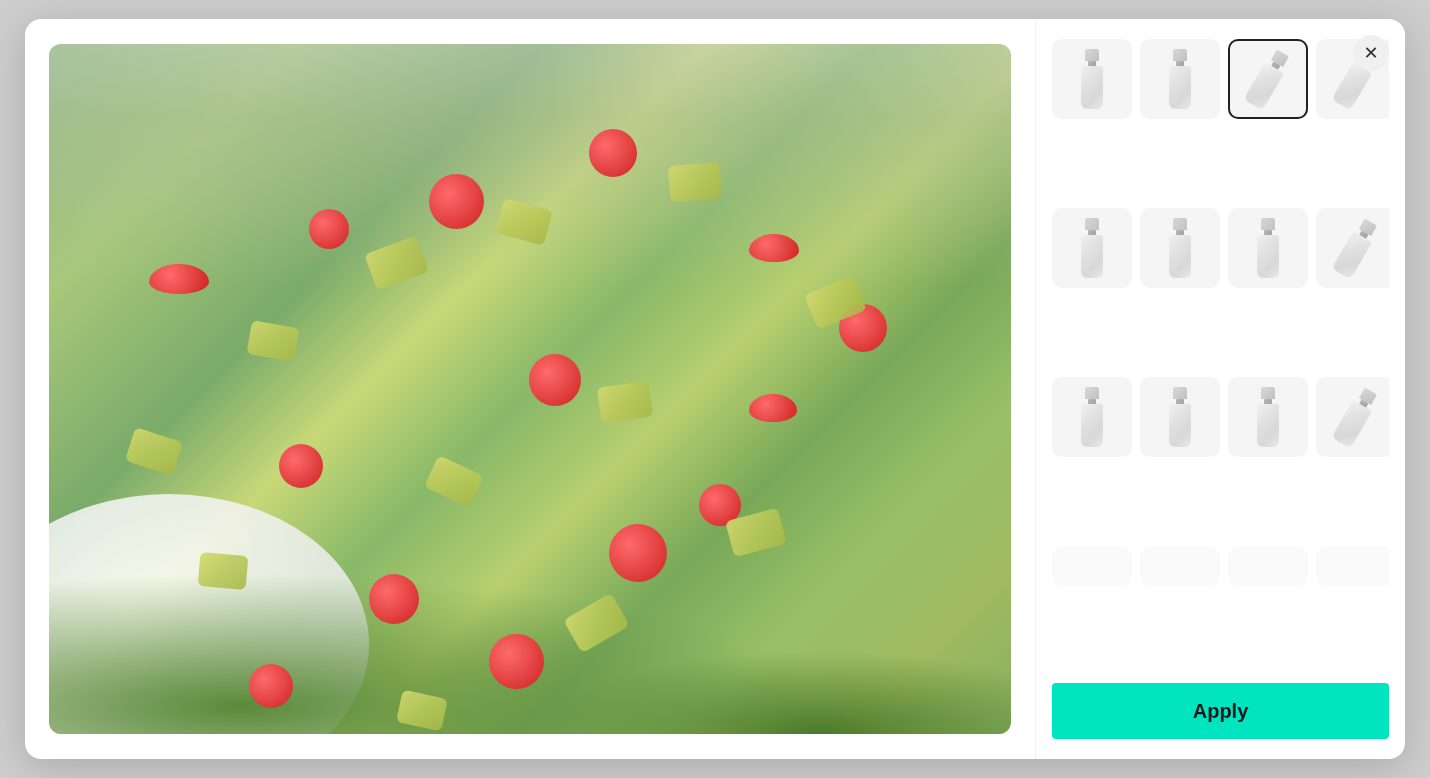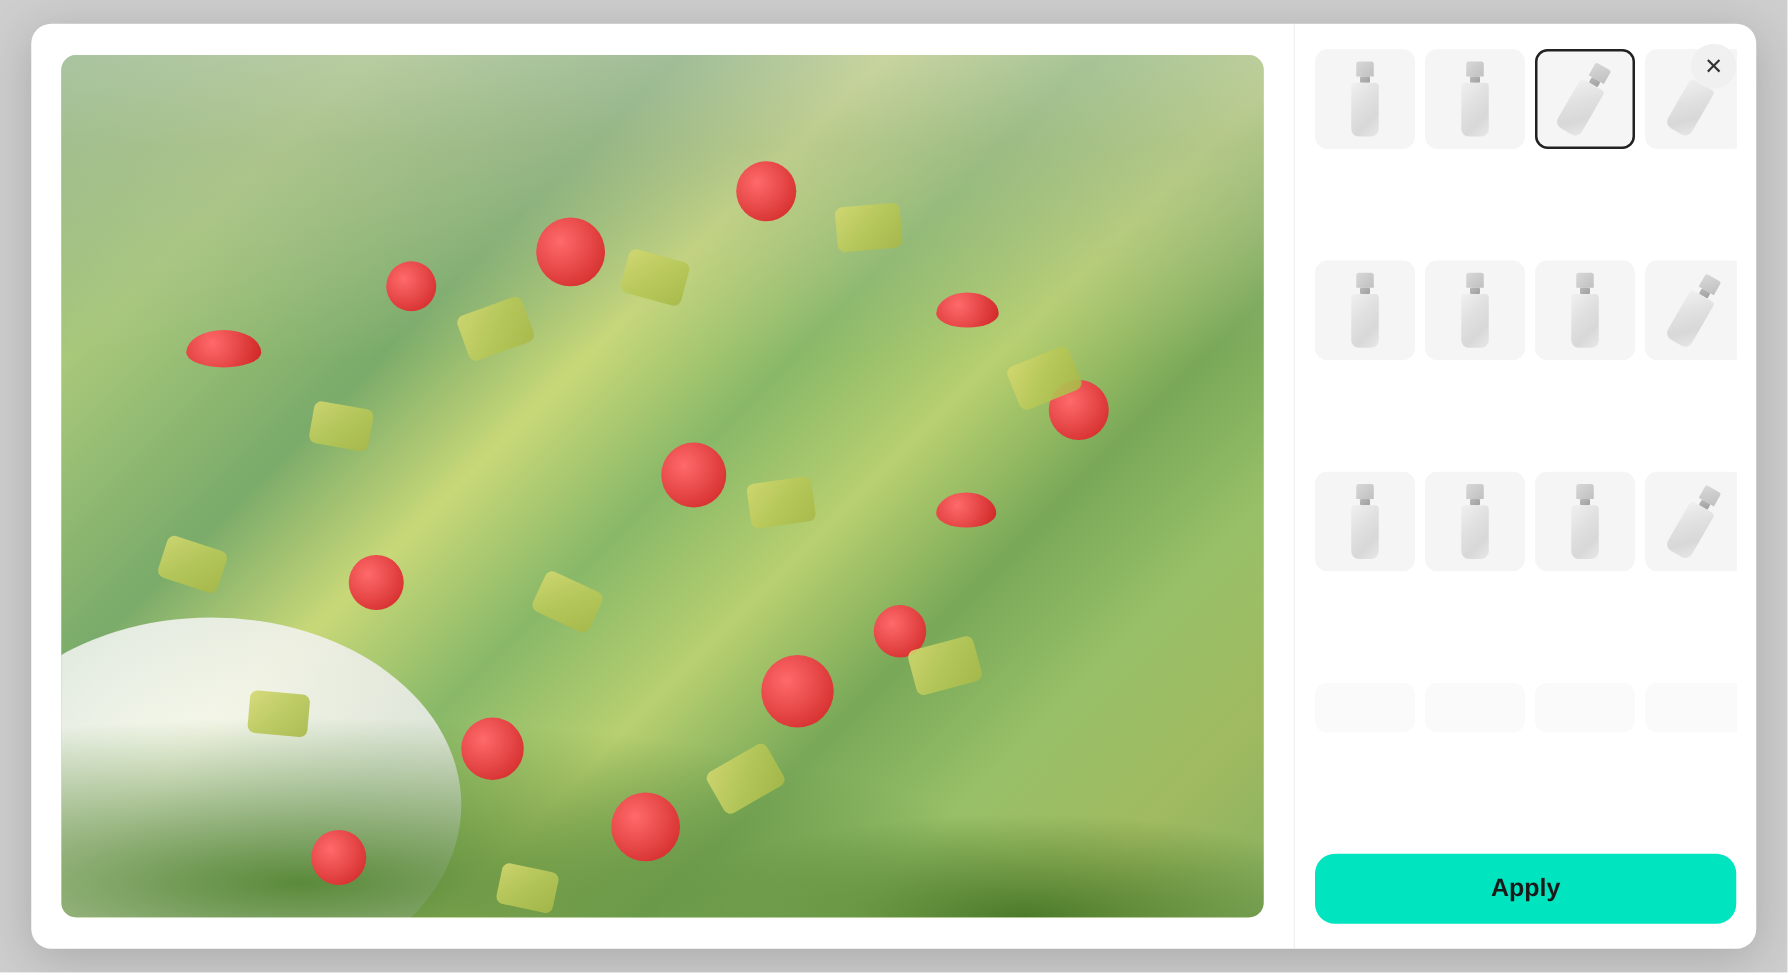--- a/index.html
+++ b/index.html
@@ -219,21 +219,21 @@
     
     .tube-angled {
       transform: rotate(30deg);
     }
 
     .apply-button {
       width: 100%;
       height: 56px;
       background: #00e5c0;
       border: none;
-      border-radius: 16px;
+      border-radius: 4px;
       font-size: 20px;
       font-weight: 600;
       color: #1a1a1a;
       cursor: pointer;
       margin-top: 16px;
       transition: background 0.2s;
       flex-shrink: 0;
     }
 
     

